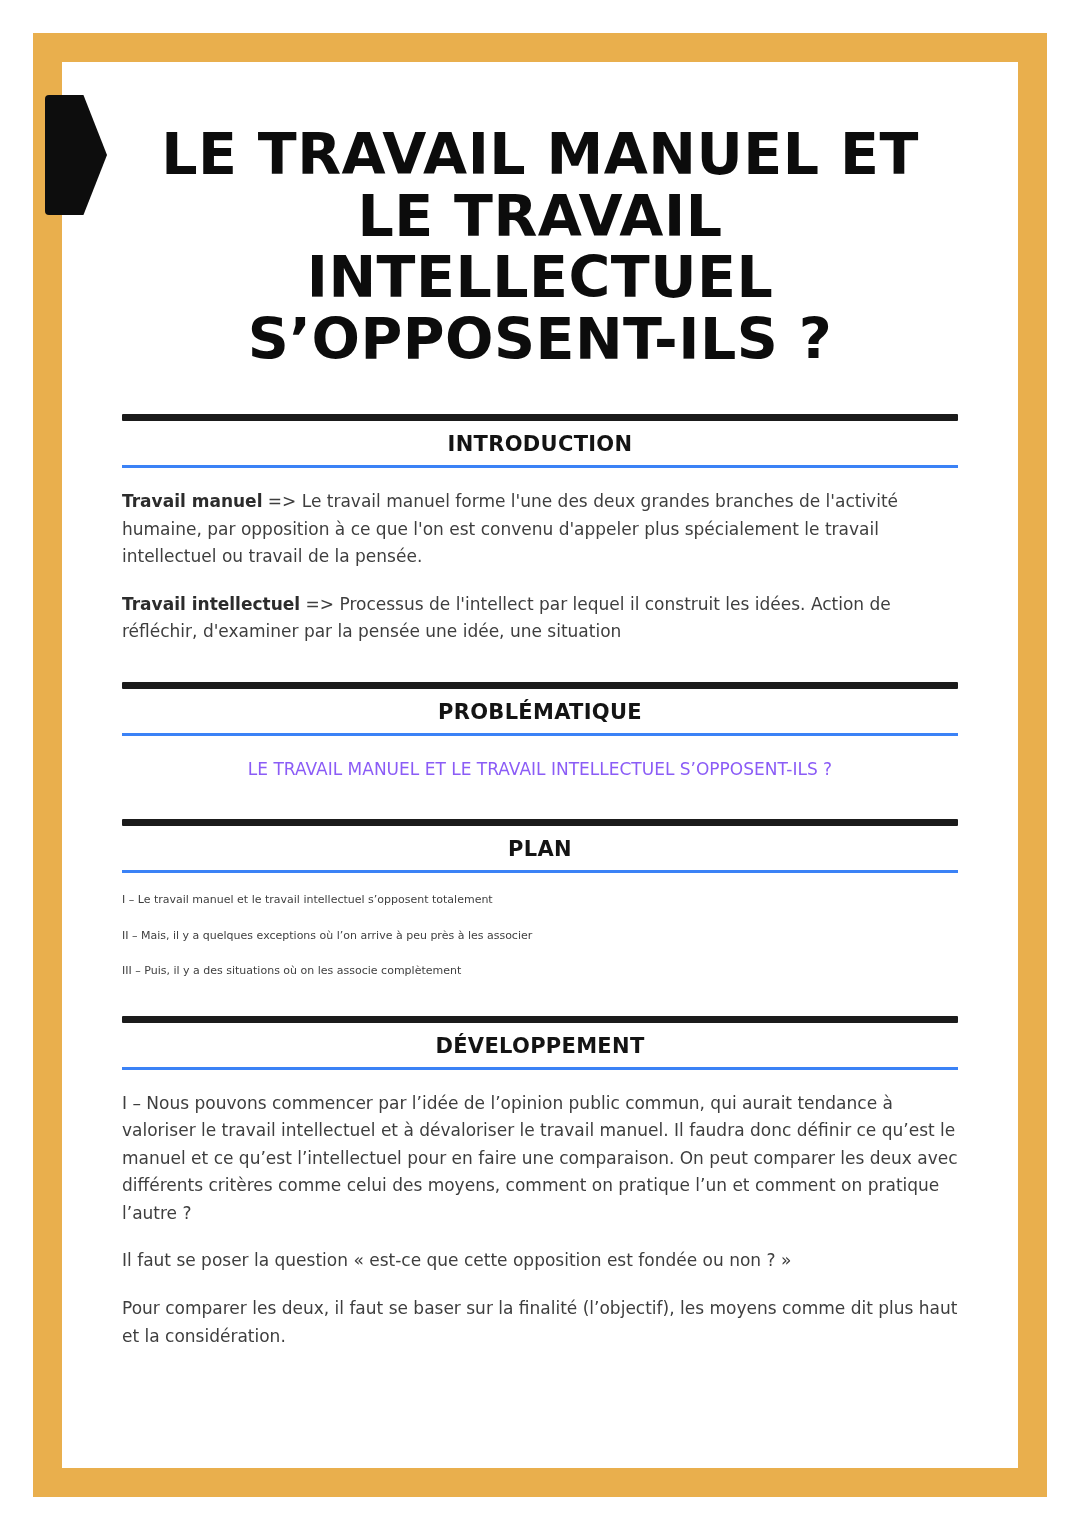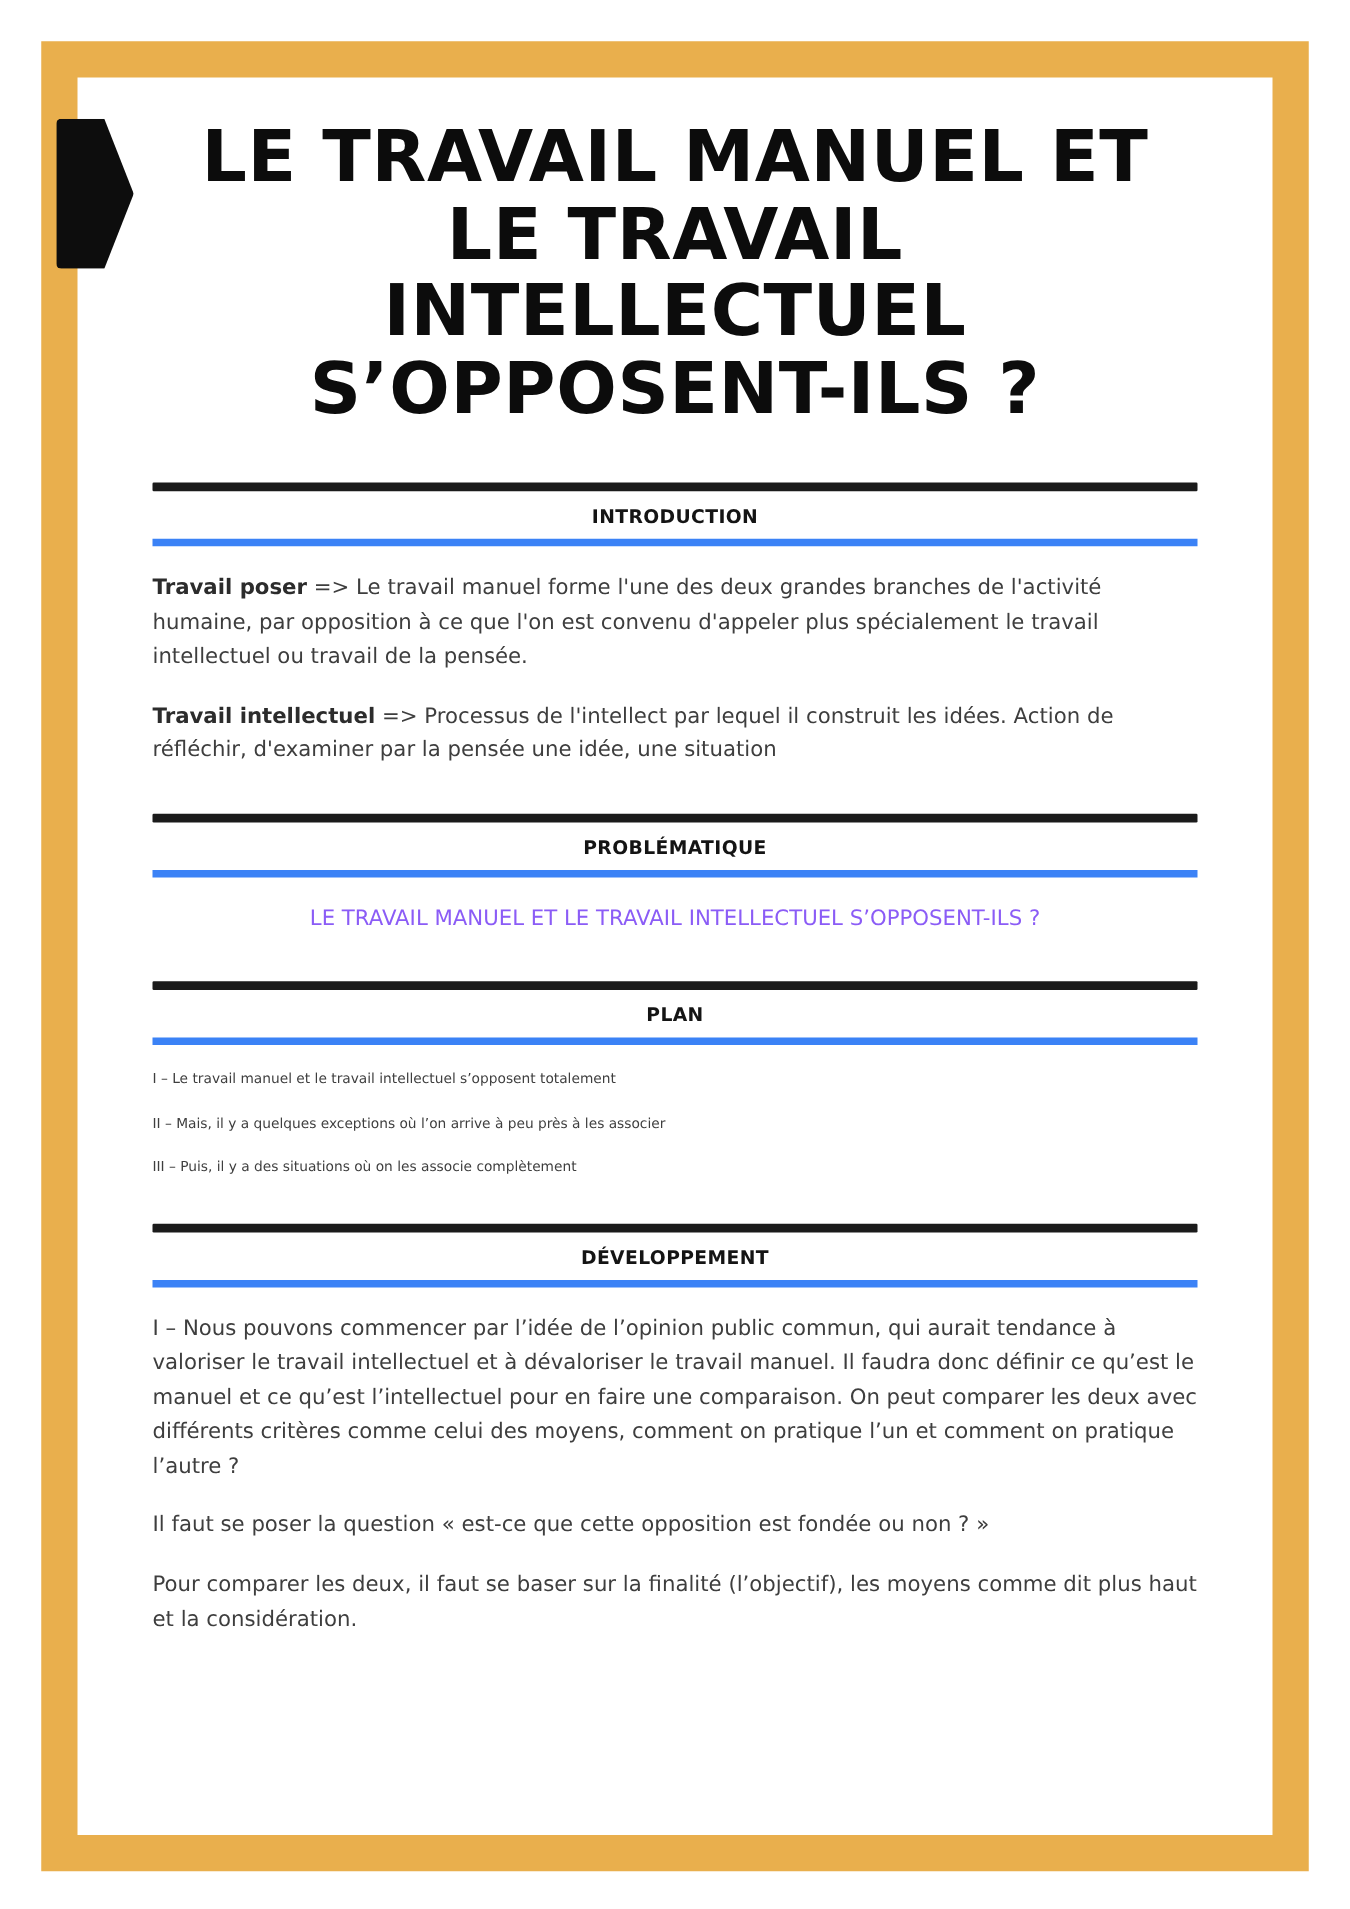--- a/index.html
+++ b/index.html
@@ -25,21 +25,21 @@
     top: 95px;
     width: 62px;
     height: 120px;
     background: #0d0d0d;
     clip-path: polygon(0 0, 62% 0, 100% 50%, 62% 100%, 0 100%);
     border-radius: 4px 0 0 4px;
   }
   .content {
     position: absolute;
     left: 62px; top: 62px; right: 62px; bottom: 59px;
-    padding: 24px 60px 40px 60px;
+    padding: 52px 60px 40px 60px;
     overflow: hidden;
   }
   h1.title {
     margin: 10px 0 44px 0;
     text-align: center;
     font-size: 57px;
     line-height: 1.08;
     font-weight: bold;
     color: #0c0c0c;
     letter-spacing: 0.5px;
@@ -49,25 +49,25 @@
   section:first-of-type { margin-top: 0; }
   .sec-bar {
     height: 7px;
     background: #1b1b1b;
     border-radius: 1px;
   }
   .sec-title {
     margin: 0;
     padding: 11px 0 9px 0;
     text-align: center;
-    font-size: 15px;
+    font-size: 21px;
     font-weight: bold;
     color: #141414;
     letter-spacing: 0.3px;
-    border-bottom: 6px solid #3b82f6;
+    border-bottom: 3px solid #3b82f6;
   }
   .body-p {
     margin: 20px 0 0 0;
     font-size: 17px;
     line-height: 1.62;
     color: #3e3e3e;
   }
   .body-p strong { color: #2c2c2c; }
   .question-p {
     margin: 20px 0 6px 0;
@@ -94,21 +94,21 @@
   <h1 class="title">
     <span>LE TRAVAIL MANUEL ET</span>
     <span>LE TRAVAIL</span>
     <span>INTELLECTUEL</span>
     <span>S’OPPOSENT-ILS ?</span>
   </h1>
 
   <section>
     <div class="sec-bar"></div>
     <h2 class="sec-title">INTRODUCTION</h2>
-    <p class="body-p"><strong>Travail poser</strong><span> =&gt; Le travail manuel forme l'une des deux grandes branches de l'activité humaine, par opposition à ce que l'on est convenu d'appeler plus spécialement le travail intellectuel ou travail de la pensée.</span></p>
+    <p class="body-p"><strong>Travail manuel</strong><span> =&gt; Le travail manuel forme l'une des deux grandes branches de l'activité humaine, par opposition à ce que l'on est convenu d'appeler plus spécialement le travail intellectuel ou travail de la pensée.</span></p>
     <p class="body-p"><strong>Travail intellectuel</strong><span> =&gt; Processus de l'intellect par lequel il construit les idées. Action de réfléchir, d'examiner par la pensée une idée, une situation</span></p>
   </section>
 
   <section>
     <div class="sec-bar"></div>
     <h2 class="sec-title">PROBLÉMATIQUE</h2>
     <p class="question-p">LE TRAVAIL MANUEL ET LE TRAVAIL INTELLECTUEL S’OPPOSENT-ILS ?</p>
   </section>
 
   <section>

